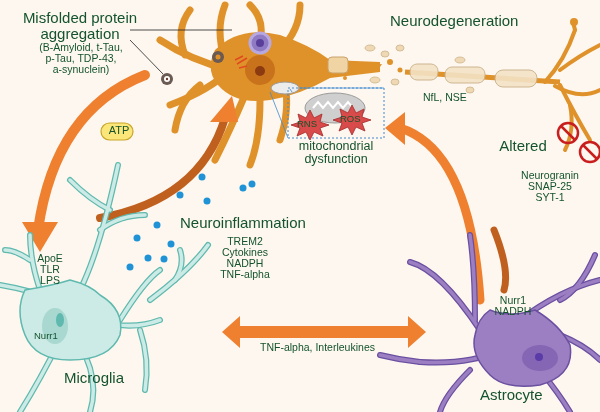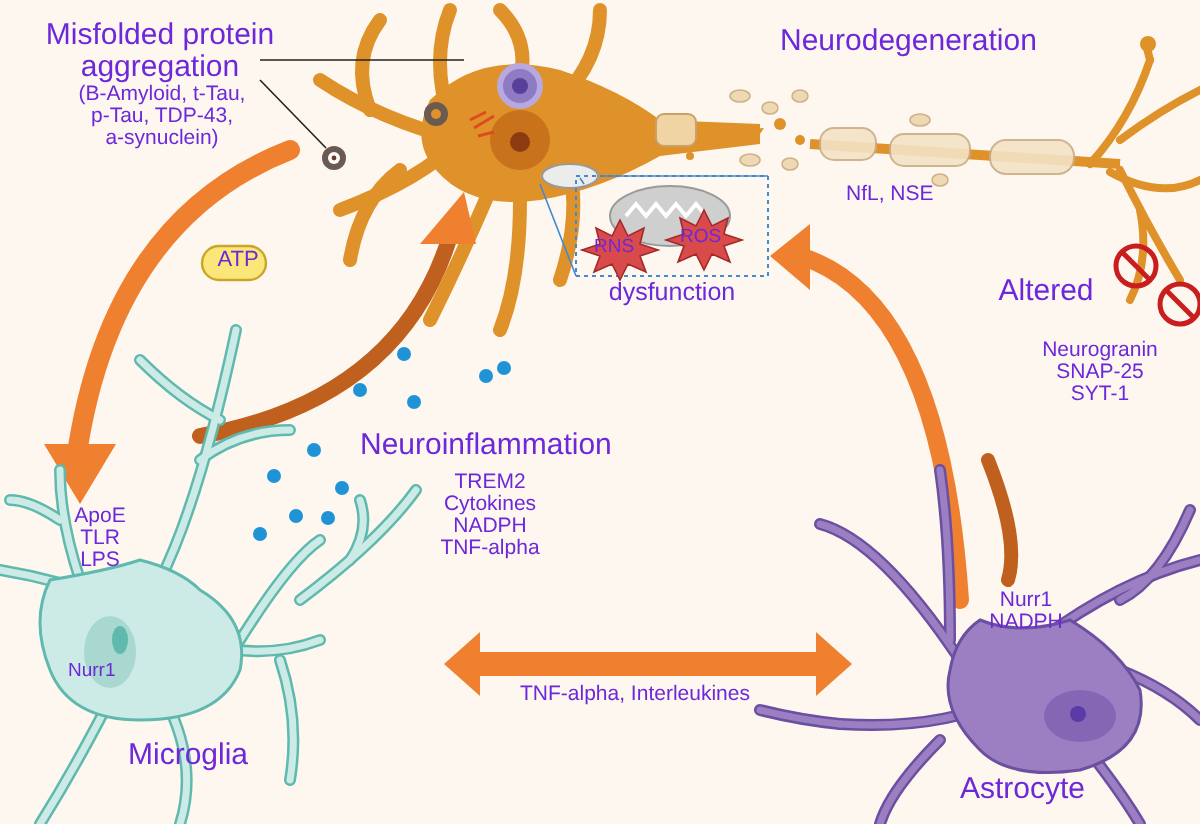--- a/index.html
+++ b/index.html
@@ -1,19 +1,19 @@
 <!DOCTYPE html>
 <html><head>
 <meta charset="utf-8">
 <style>
   html, body { margin: 0; padding: 0; }
   body { width: 600px; height: 412px; background: #fdf7ef; overflow: hidden; font-family: "Liberation Sans", sans-serif; }
   #stage { position: relative; width: 600px; height: 412px; background: #fdf7ef; }
   svg#art { position: absolute; left: 0; top: 0; }
-  .lbl { position: absolute; color: #6d28d9; text-align: center; white-space: nowrap; line-height: 1.05; }
+  .lbl { position: absolute; color: #14532d; text-align: center; white-space: nowrap; line-height: 1.05; }
   .big { font-size: 15px; }
   .mid { font-size: 12px; }
   .sm { font-size: 10.5px; }
   .it { }
 </style>
 </head>
 <body>
 
 <div id="stage">
   <svg id="art" width="600" height="412" viewBox="0 0 600 412">
@@ -203,20 +203,21 @@
     <div>p-Tau, TDP-43,</div>
     <div>a-synuclein)</div>
   </div>
 
   <div class="lbl big" style="left:390px;top:13px;">Neurodegeneration</div>
   <div class="lbl sm" style="left:423px;top:92px;">NfL, NSE</div>
 
   <div class="lbl" style="left:297px;top:119px;font-size:9.5px;">RNS</div>
   <div class="lbl" style="left:340px;top:114px;font-size:9.5px;">ROS</div>
   <div class="lbl mid" style="left:282px;top:140px;width:108px;font-size:12.5px;">
+    <div>mitochondrial</div>
     <div>dysfunction</div>
   </div>
 
   <div class="lbl" style="left:101px;top:125px;width:36px;font-size:11px;">ATP</div>
 
   <div class="lbl big" style="left:478px;top:138px;width:90px;text-align:center;">
     <div>Altered</div>
   </div>
   <div class="lbl sm" style="left:515px;top:170px;width:70px;">
     <div>Neurogranin</div>

